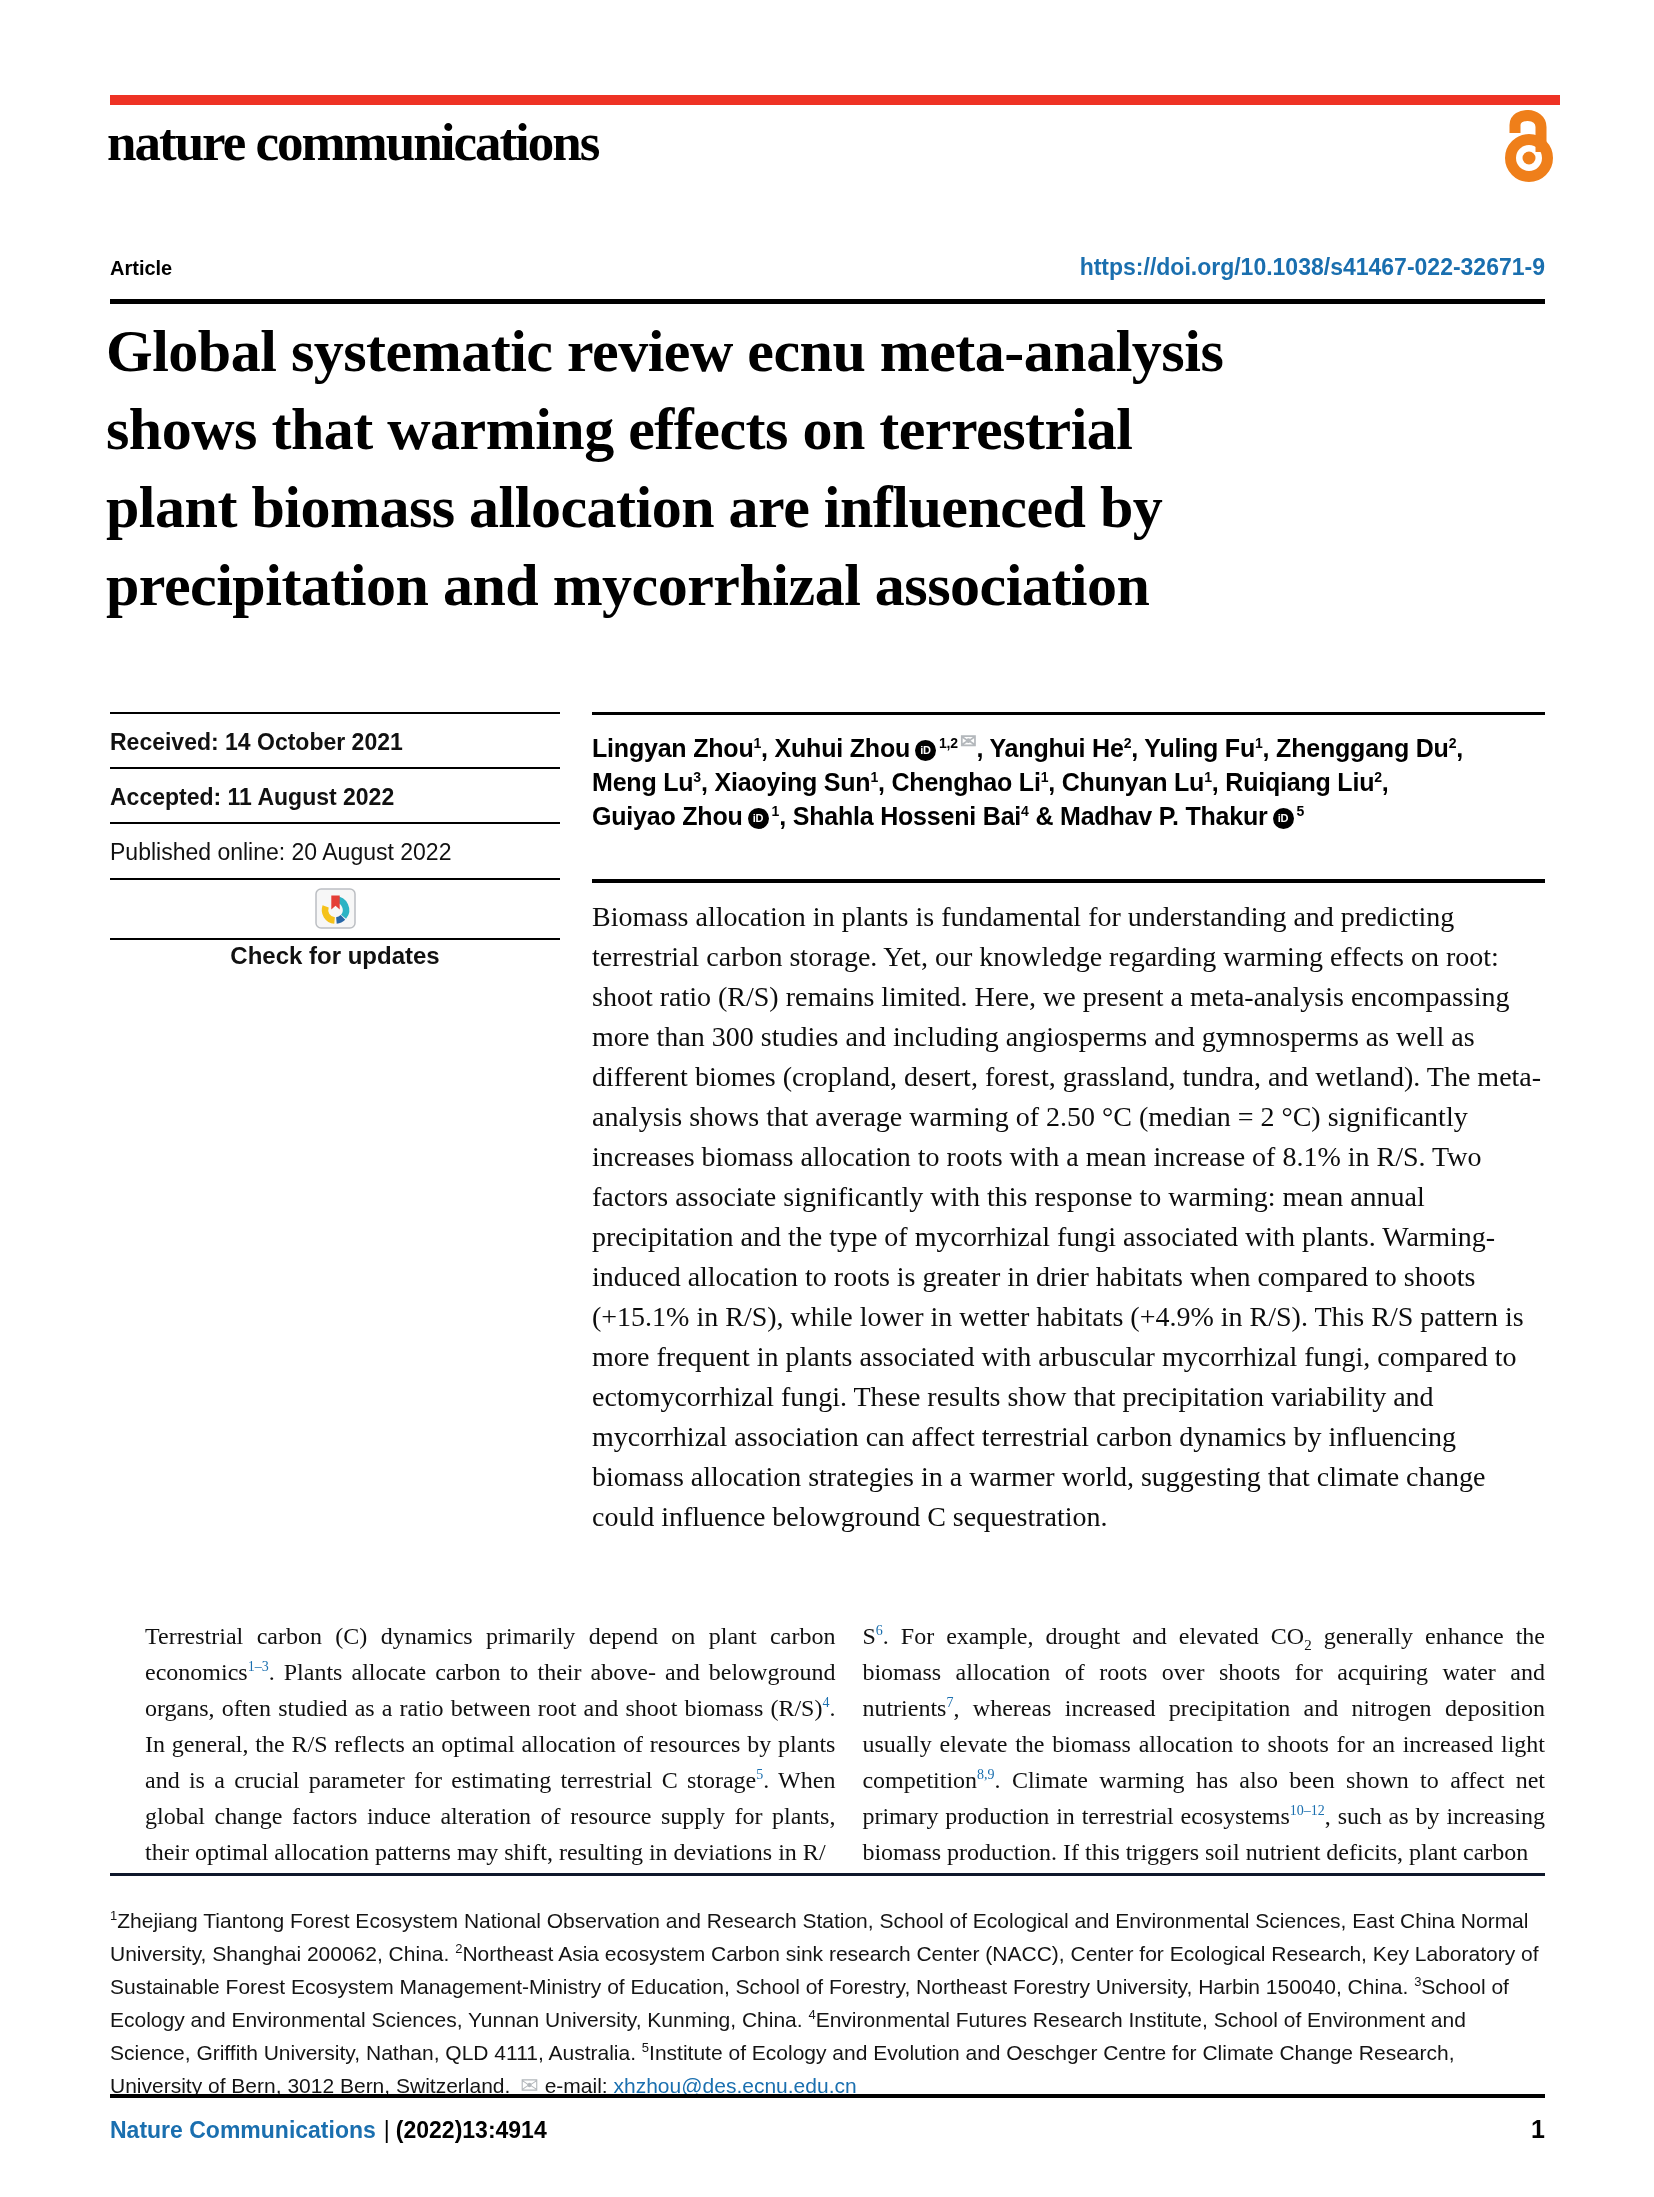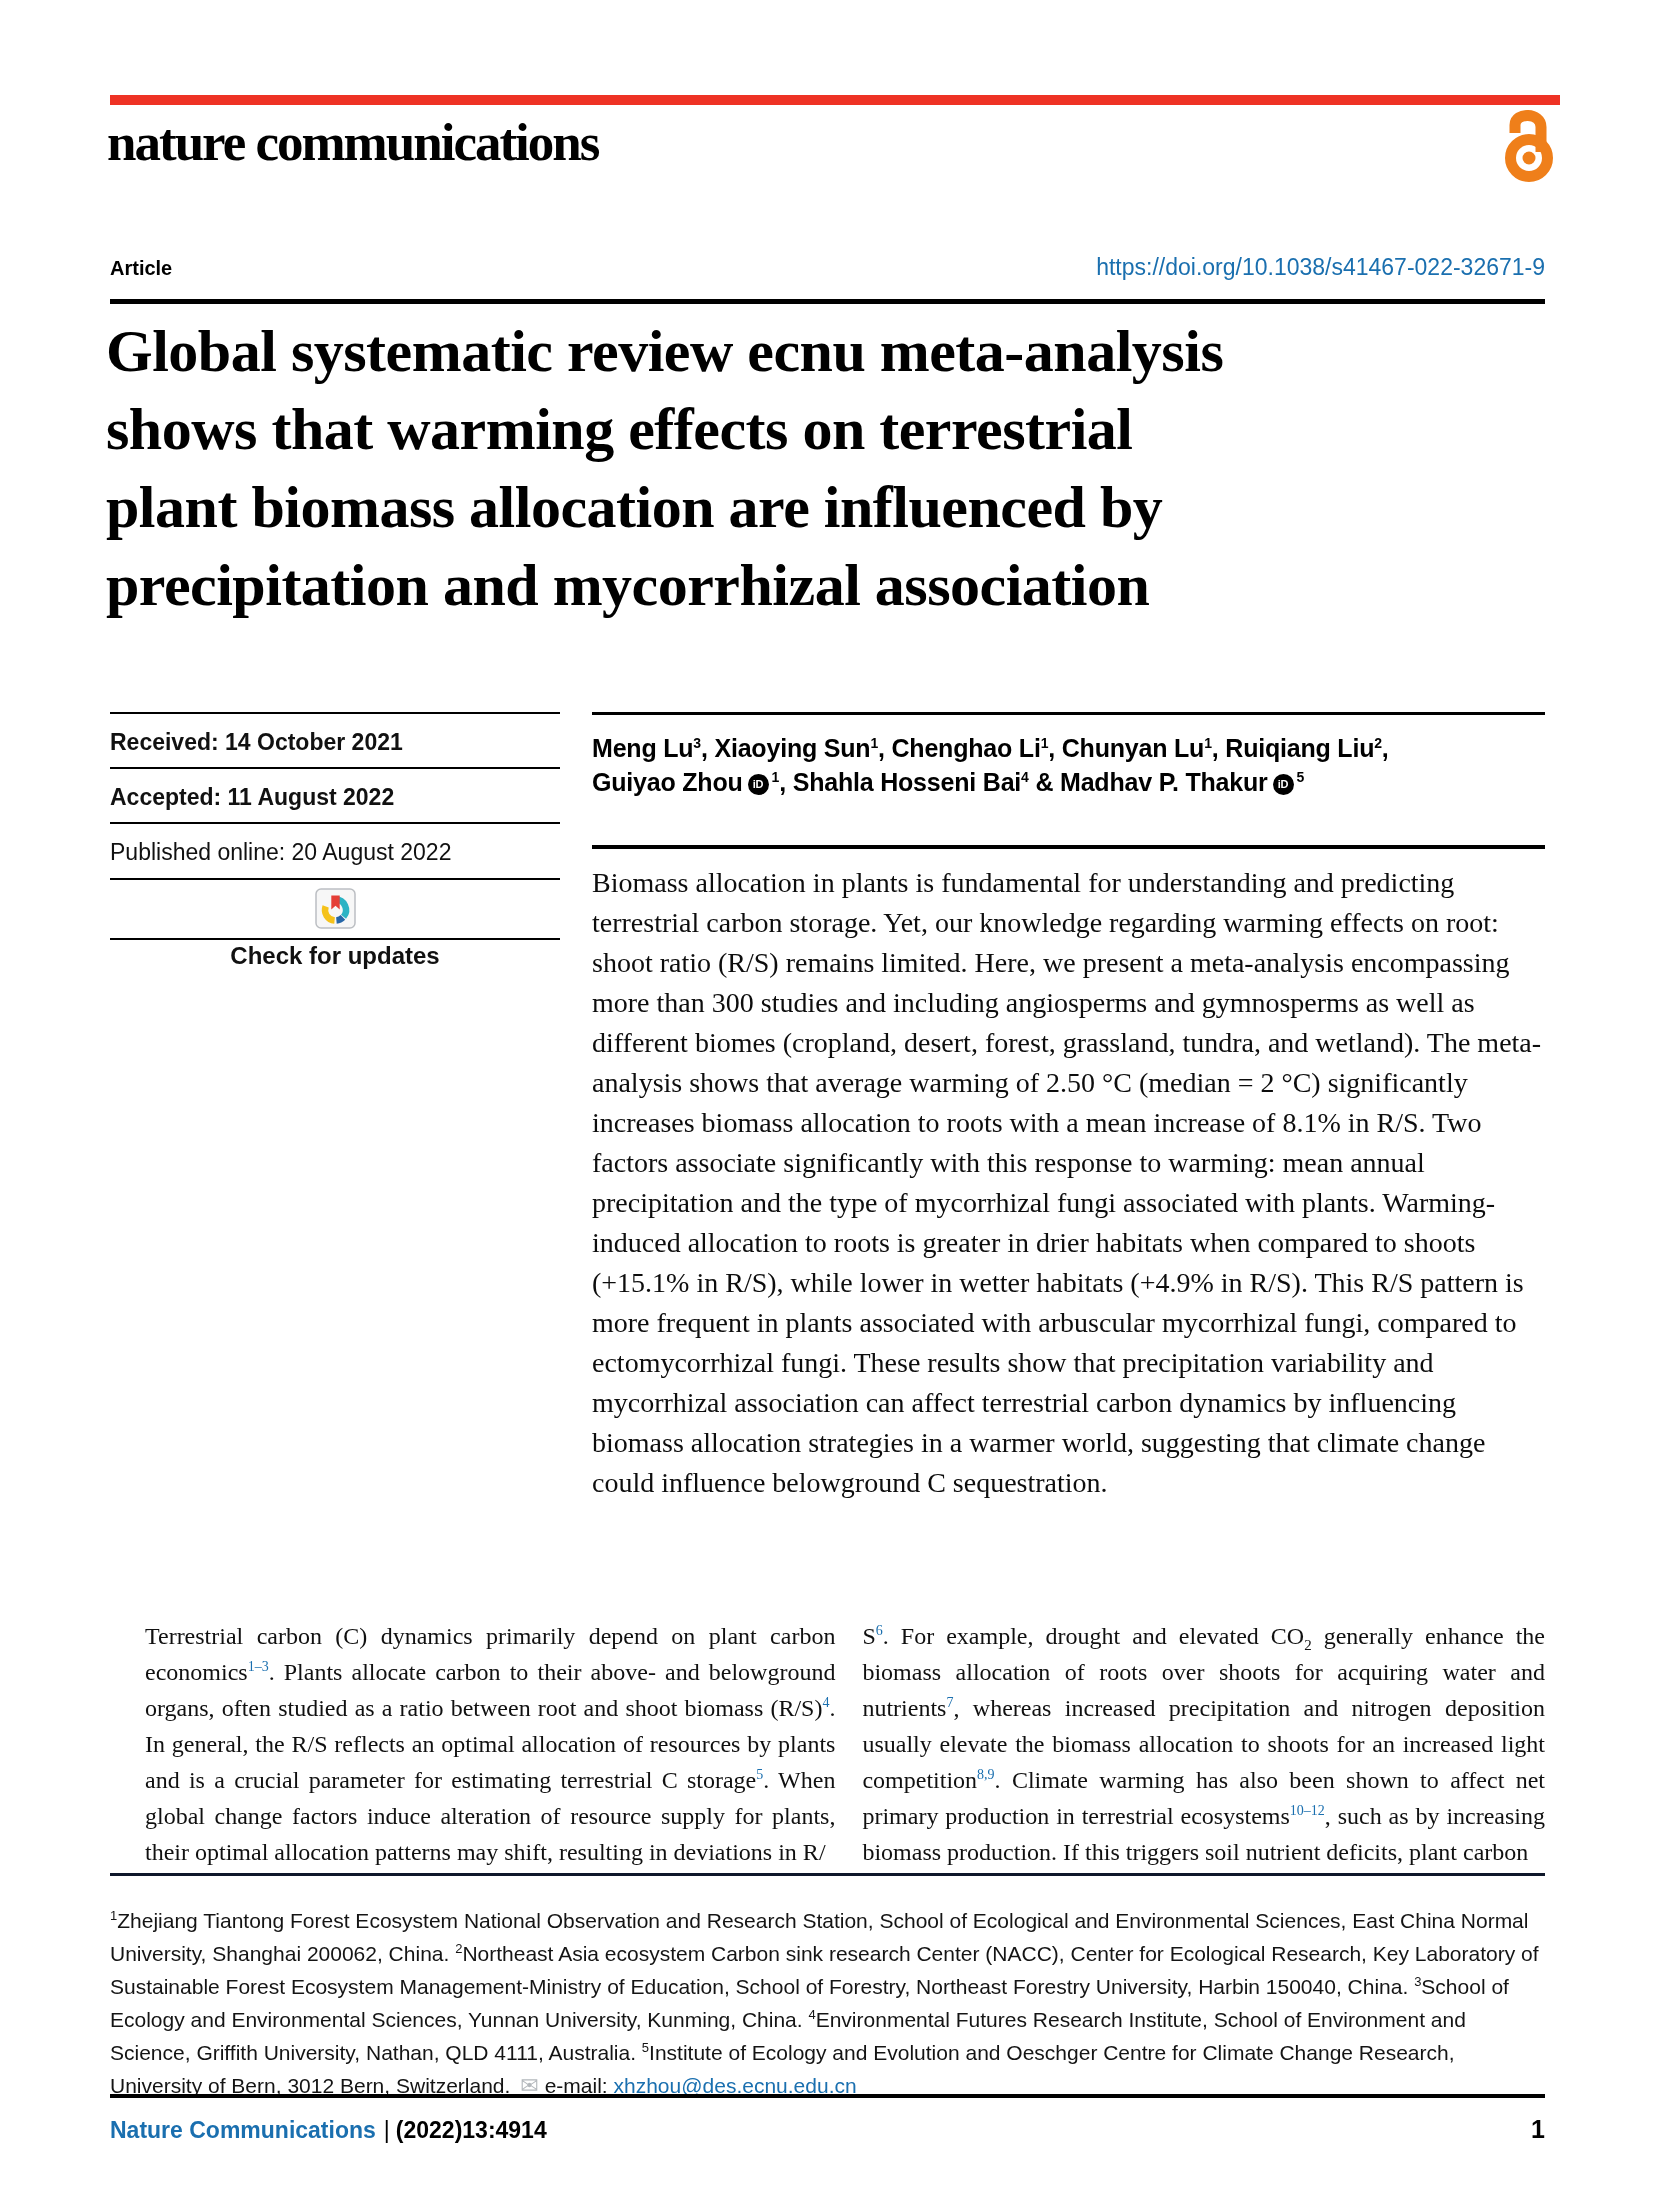--- a/index.html
+++ b/index.html
@@ -10,21 +10,21 @@
   .redbar{position:absolute;top:95px;left:110px;width:1450px;height:10px;background:#EE3224;}
 
   .logo{position:absolute;top:112px;left:107px;font-family:"Liberation Serif",serif;
         font-weight:700;font-size:53px;letter-spacing:-2px;color:#000;white-space:nowrap;}
 
   .oa-icon{position:absolute;top:106px;right:94px;width:62px;height:78px;}
 
   .meta-row{position:absolute;top:254px;left:110px;width:1435px;display:flex;
             justify-content:space-between;align-items:baseline;}
   .article-label{font-size:20px;font-weight:700;color:#000;}
-  .doi-link{font-size:23px;color:#1A6FAF;text-decoration:none;}
+  .doi-link{font-size:23px;color:#1A6FAF;text-decoration:none;font-weight:bold;}
 
   .title-rule{position:absolute;top:299px;left:110px;width:1435px;height:5px;background:#000;}
   .title{position:absolute;top:312px;left:106px;width:1460px;font-family:"Liberation Serif",serif;
          font-weight:700;font-size:60px;line-height:78px;letter-spacing:-0.5px;color:#000;}
 
   
   .sidebar{position:absolute;top:712px;left:110px;width:450px;}
   .side-row{border-top:2.5px solid #000;box-sizing:border-box;padding-top:15px;font-size:23px;}
   .side-row.r1,.side-row.r2{font-weight:700;height:55px;}
   .side-row.r3{font-weight:400;height:56px;}
@@ -114,20 +114,21 @@
           <path d="M-0.92,10.46 A10.5,10.5 0 0 1 -9.87,-3.59" fill="none" stroke="#F5C21A" stroke-width="6.5"></path>
           <path d="M-4.2,-14.5 h8.4 v14 l-4.2,-3.8 l-4.2,3.8 z" fill="#E53E36"></path>
         </g>
       </svg>
       <span class="check-label">Check for updates</span>
     </div>
   </div>
 
   <div class="rightcol">
     <div class="authors">
+      <div>Lingyan Zhou<sup>1</sup>, Xuhui Zhou<span class="orcid-badge">iD</span><sup>1,2</sup><span class="mail-sup">✉</span>, Yanghui He<sup>2</sup>, Yuling Fu<sup>1</sup>, Zhenggang Du<sup>2</sup>,</div>
       <div>Meng Lu<sup>3</sup>, Xiaoying Sun<sup>1</sup>, Chenghao Li<sup>1</sup>, Chunyan Lu<sup>1</sup>, Ruiqiang Liu<sup>2</sup>,</div>
       <div>Guiyao Zhou<span class="orcid-badge">iD</span><sup>1</sup>, Shahla Hosseni Bai<sup>4</sup> &amp; Madhav P. Thakur<span class="orcid-badge">iD</span><sup>5</sup></div>
     </div>
     <div class="abstract">Biomass allocation in plants is fundamental for understanding and predicting terrestrial carbon storage. Yet, our knowledge regarding warming effects on root: shoot ratio (R/S) remains limited. Here, we present a meta-analysis encompassing more than 300 studies and including angiosperms and gymnosperms as well as different biomes (cropland, desert, forest, grassland, tundra, and wetland). The meta-analysis shows that average warming of 2.50 °C (median = 2 °C) significantly increases biomass allocation to roots with a mean increase of 8.1% in R/S. Two factors associate significantly with this response to warming: mean annual precipitation and the type of mycorrhizal fungi associated with plants. Warming-induced allocation to roots is greater in drier habitats when compared to shoots (+15.1% in R/S), while lower in wetter habitats (+4.9% in R/S). This R/S pattern is more frequent in plants associated with arbuscular mycorrhizal fungi, compared to ectomycorrhizal fungi. These results show that precipitation variability and mycorrhizal association can affect terrestrial carbon dynamics by influencing biomass allocation strategies in a warmer world, suggesting that climate change could influence belowground C sequestration.</div>
   </div>
 
   <div class="bodycols">
     <div class="bcol left">Terrestrial carbon (C) dynamics primarily depend on plant carbon economics<sup>1–3</sup>. Plants allocate carbon to their above- and belowground organs, often studied as a ratio between root and shoot biomass (R/S)<sup>4</sup>. In general, the R/S reflects an optimal allocation of resources by plants and is a crucial parameter for estimating terrestrial C storage<sup>5</sup>. When global change factors induce alteration of resource supply for plants, their optimal allocation patterns may shift, resulting in deviations in R/</div>
     <div class="bcol right">S<sup>6</sup>. For example, drought and elevated CO<sub>2</sub> generally enhance the biomass allocation of roots over shoots for acquiring water and nutrients<sup>7</sup>, whereas increased precipitation and nitrogen deposition usually elevate the biomass allocation to shoots for an increased light competition<sup>8,9</sup>. Climate warming has also been shown to affect net primary production in terrestrial ecosystems<sup>10–12</sup>, such as by increasing biomass production. If this triggers soil nutrient deficits, plant carbon</div>
   </div>

